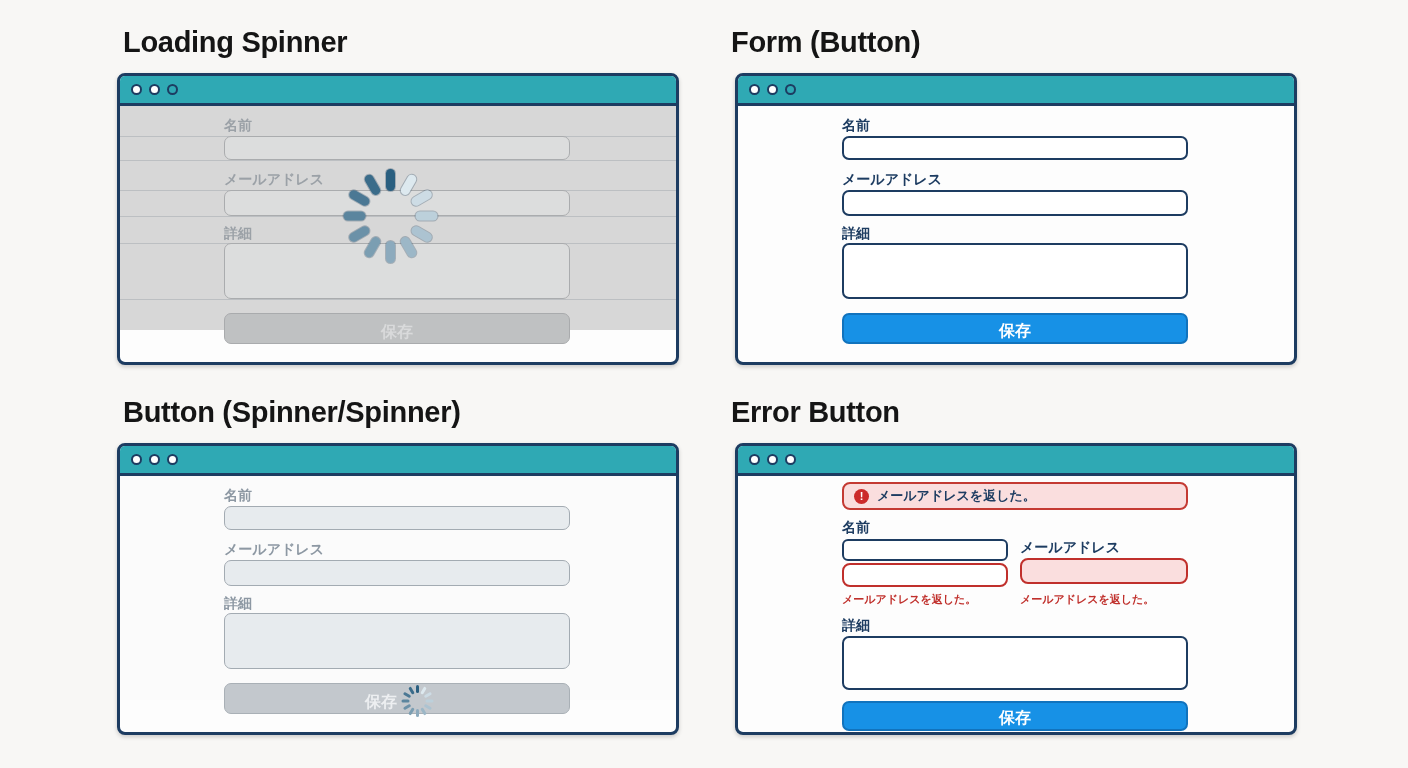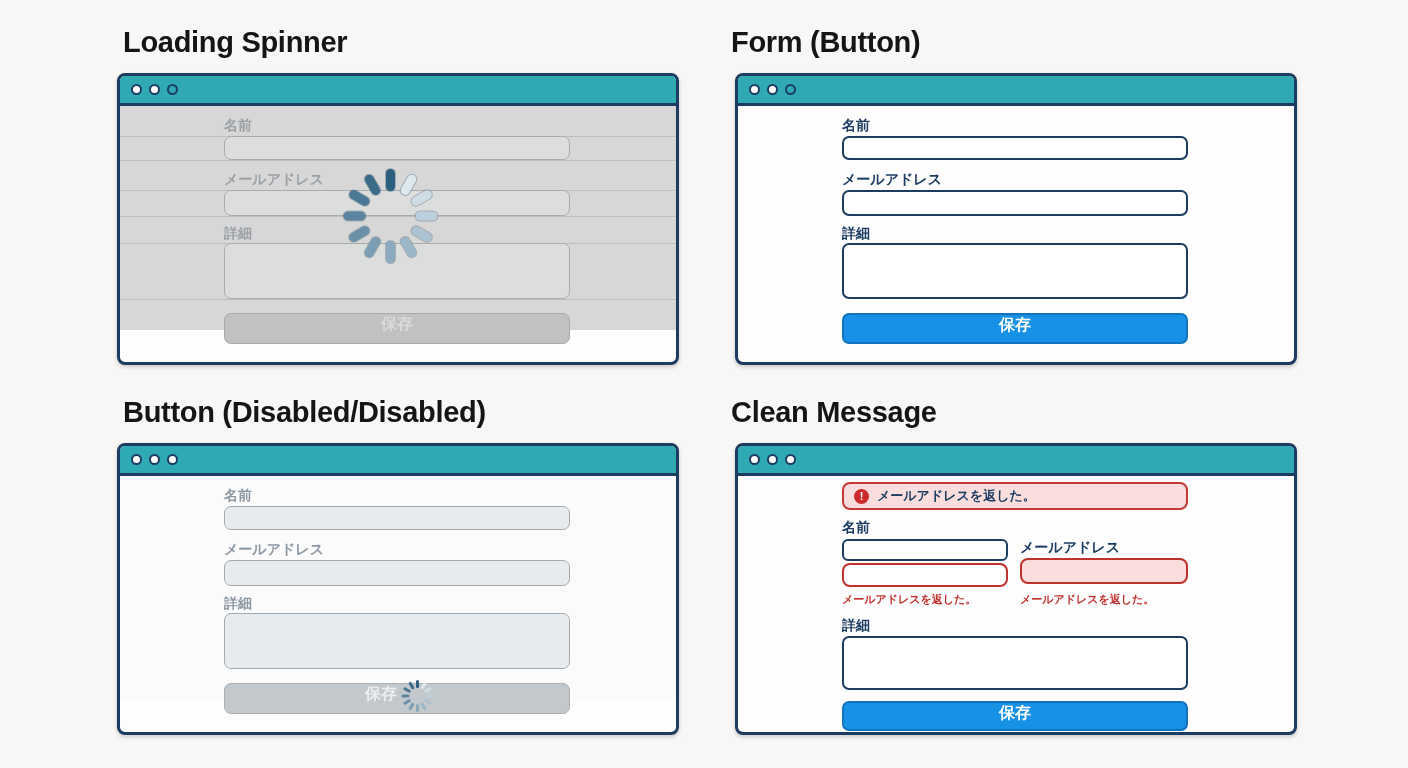--- a/index.html
+++ b/index.html
@@ -56,21 +56,21 @@
   .flabel.mt8 { margin-top:8px; }
   .finput, .ftext {
     display:block; width:100%; outline:none;
     border:2px solid var(--navy,#1d3c61); border-radius:7px;
     background:#fff; font:inherit; padding:0 8px;
   }
   .finput { height:24px; margin-top:2px; }
   .finput.h26 { height:26px; }
   .ftext { height:56px; margin-top:1px; resize:none; }
   .fbtn {
-    display:flex; align-items:flex-start; justify-content:center; gap:8px;
+    display:flex; align-items:flex-end; justify-content:center; gap:8px;
     width:100%; height:31px; margin-top:14px;
     border-radius:7px; font-size:16px; font-weight:700; cursor:pointer;
   }
   .btn-primary {
     background:var(--blue,#1791e6); border:2px solid #1173bd; color:#fff;
   }
 
   
   .form-muted .flabel { color:#9ba1a7; }
   .form-muted .finput, .form-muted .ftext {
@@ -130,22 +130,22 @@
   .col-right .err-text { margin-top:8px; }
   .err-detail-label { margin-top:9px; }
   .err-text-area { height:54px; margin-top:2px; }
   .err-btn { height:30px; margin-top:11px; }
 </style>
 </head>
 <body>
 
 <div class="title t-tl">Loading Spinner</div>
 <div class="title t-tr">Form (Button)</div>
-<div class="title t-bl">Button (Disabled/Disabled)</div>
-<div class="title t-br">Clean Message</div>
+<div class="title t-bl">Button (Spinner/Spinner)</div>
+<div class="title t-br">Error Button</div>
 
 <div class="window p-tl">
   <div class="titlebar">
     <span class="dot"></span>
     <span class="dot"></span>
     <span class="dot dot-teal"></span>
   </div>
   <div class="wbody body-gray">
     <div class="ghost-line" style="top:30px"></div>
     <div class="ghost-line" style="top:54px"></div>

